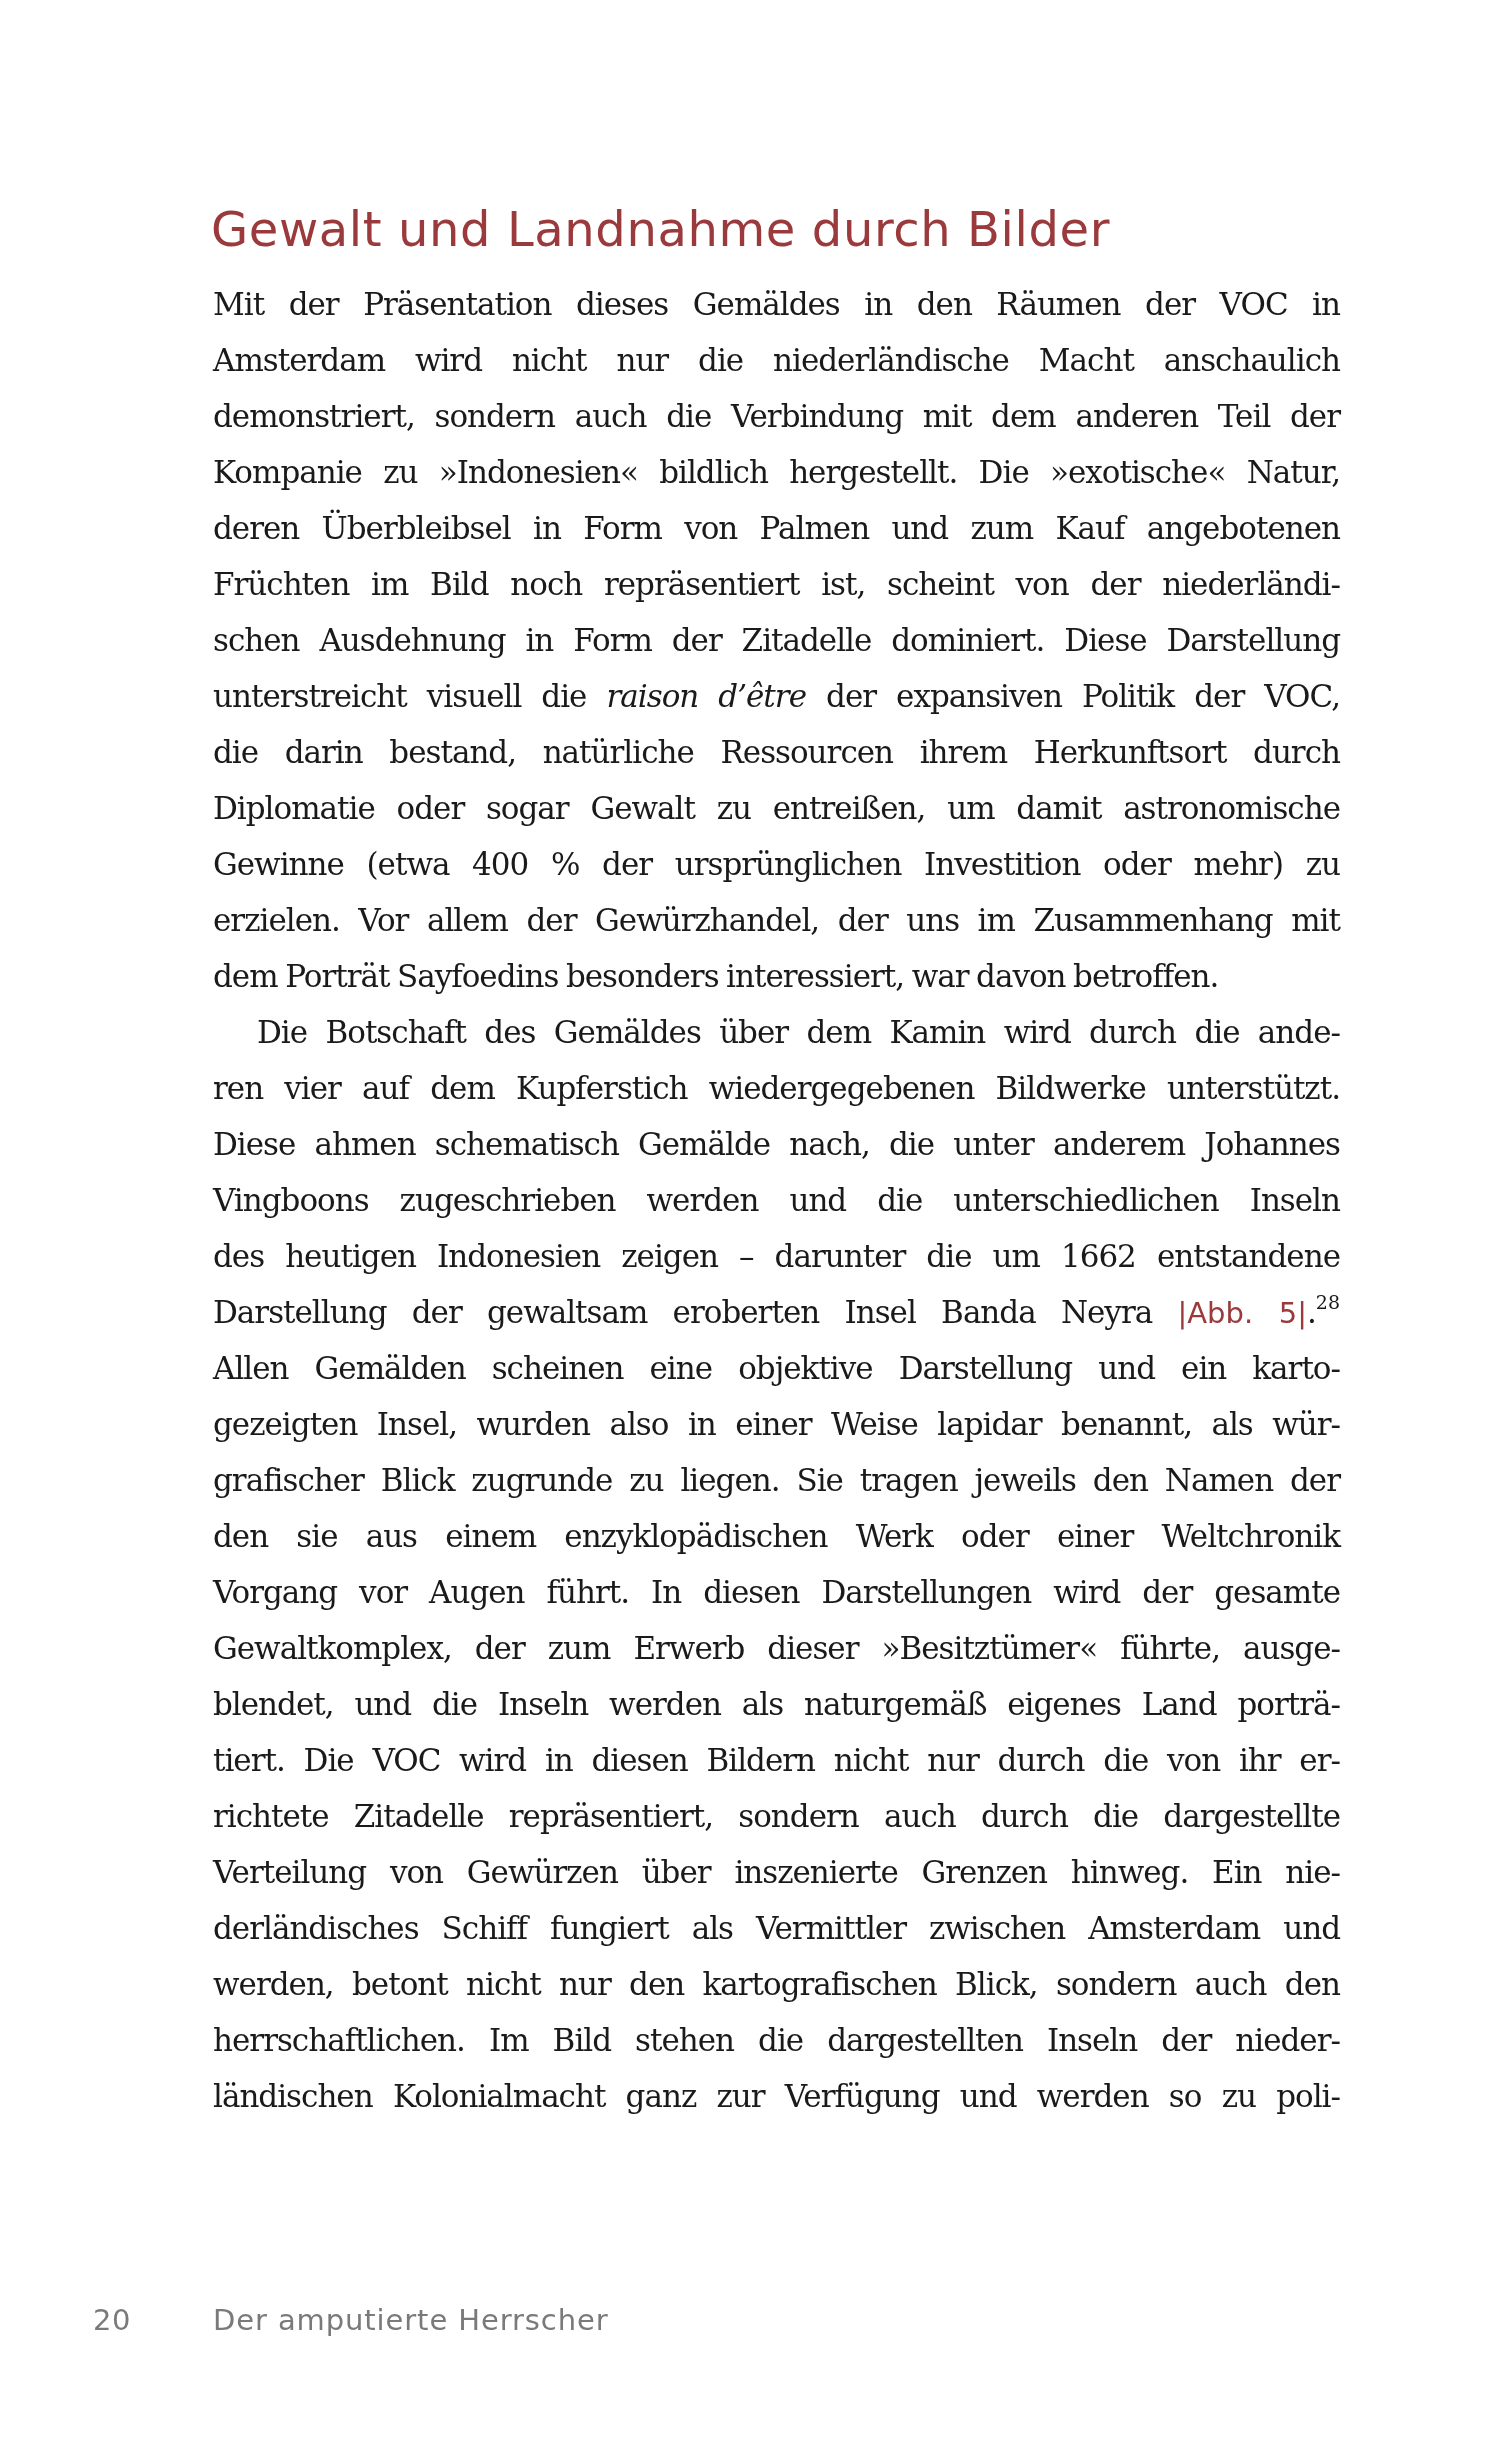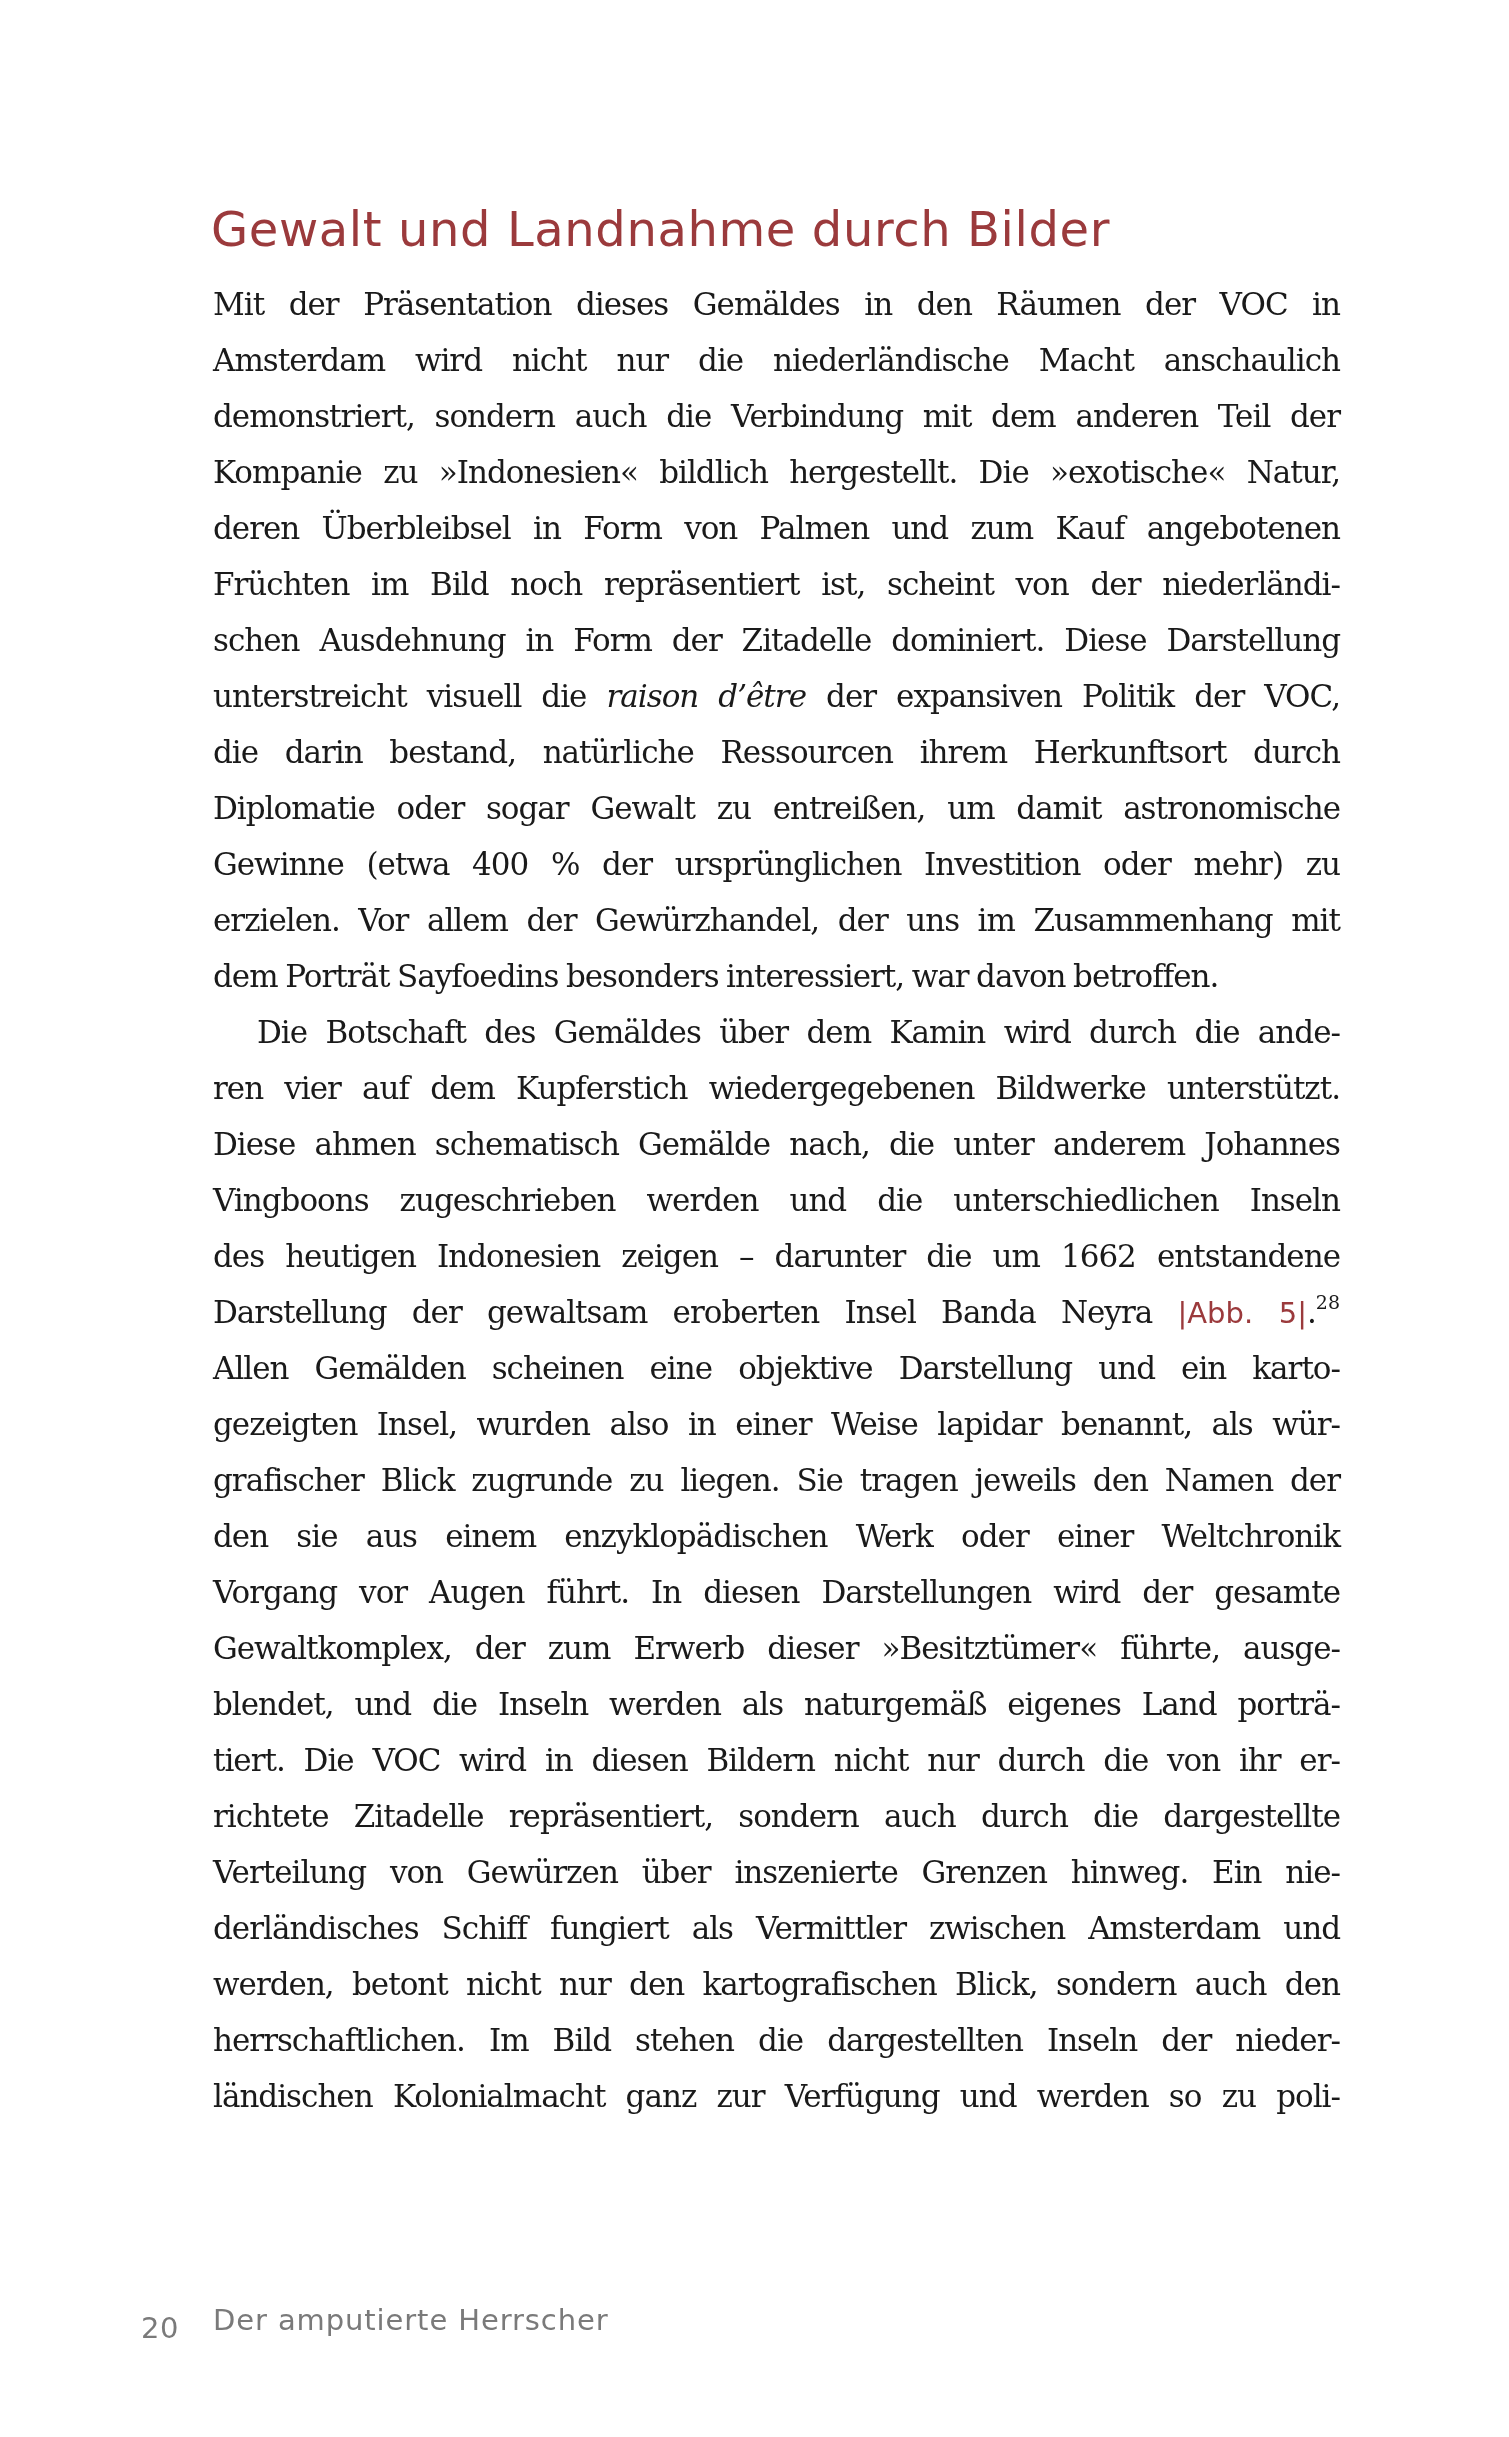--- a/index.html
+++ b/index.html
@@ -81,24 +81,23 @@
       width: 1509px;
       height: 50px;
       font-family: "DejaVu Sans", sans-serif;
       font-size: 29px;
       color: #7a7a7a;
       font-weight: normal;
     }
     .page-number {
       position: absolute;
       left: 93px;
-      top: 8px;
+      top: 0;
       line-height: 38px;
       letter-spacing: 0.6px;
-      margin-left: 48px;
     }
     .running-title {
       position: absolute;
       left: 213px;
       top: 0;
       line-height: 38px;
       letter-spacing: 0.9px;
       white-space: nowrap;
     }
   </style>

